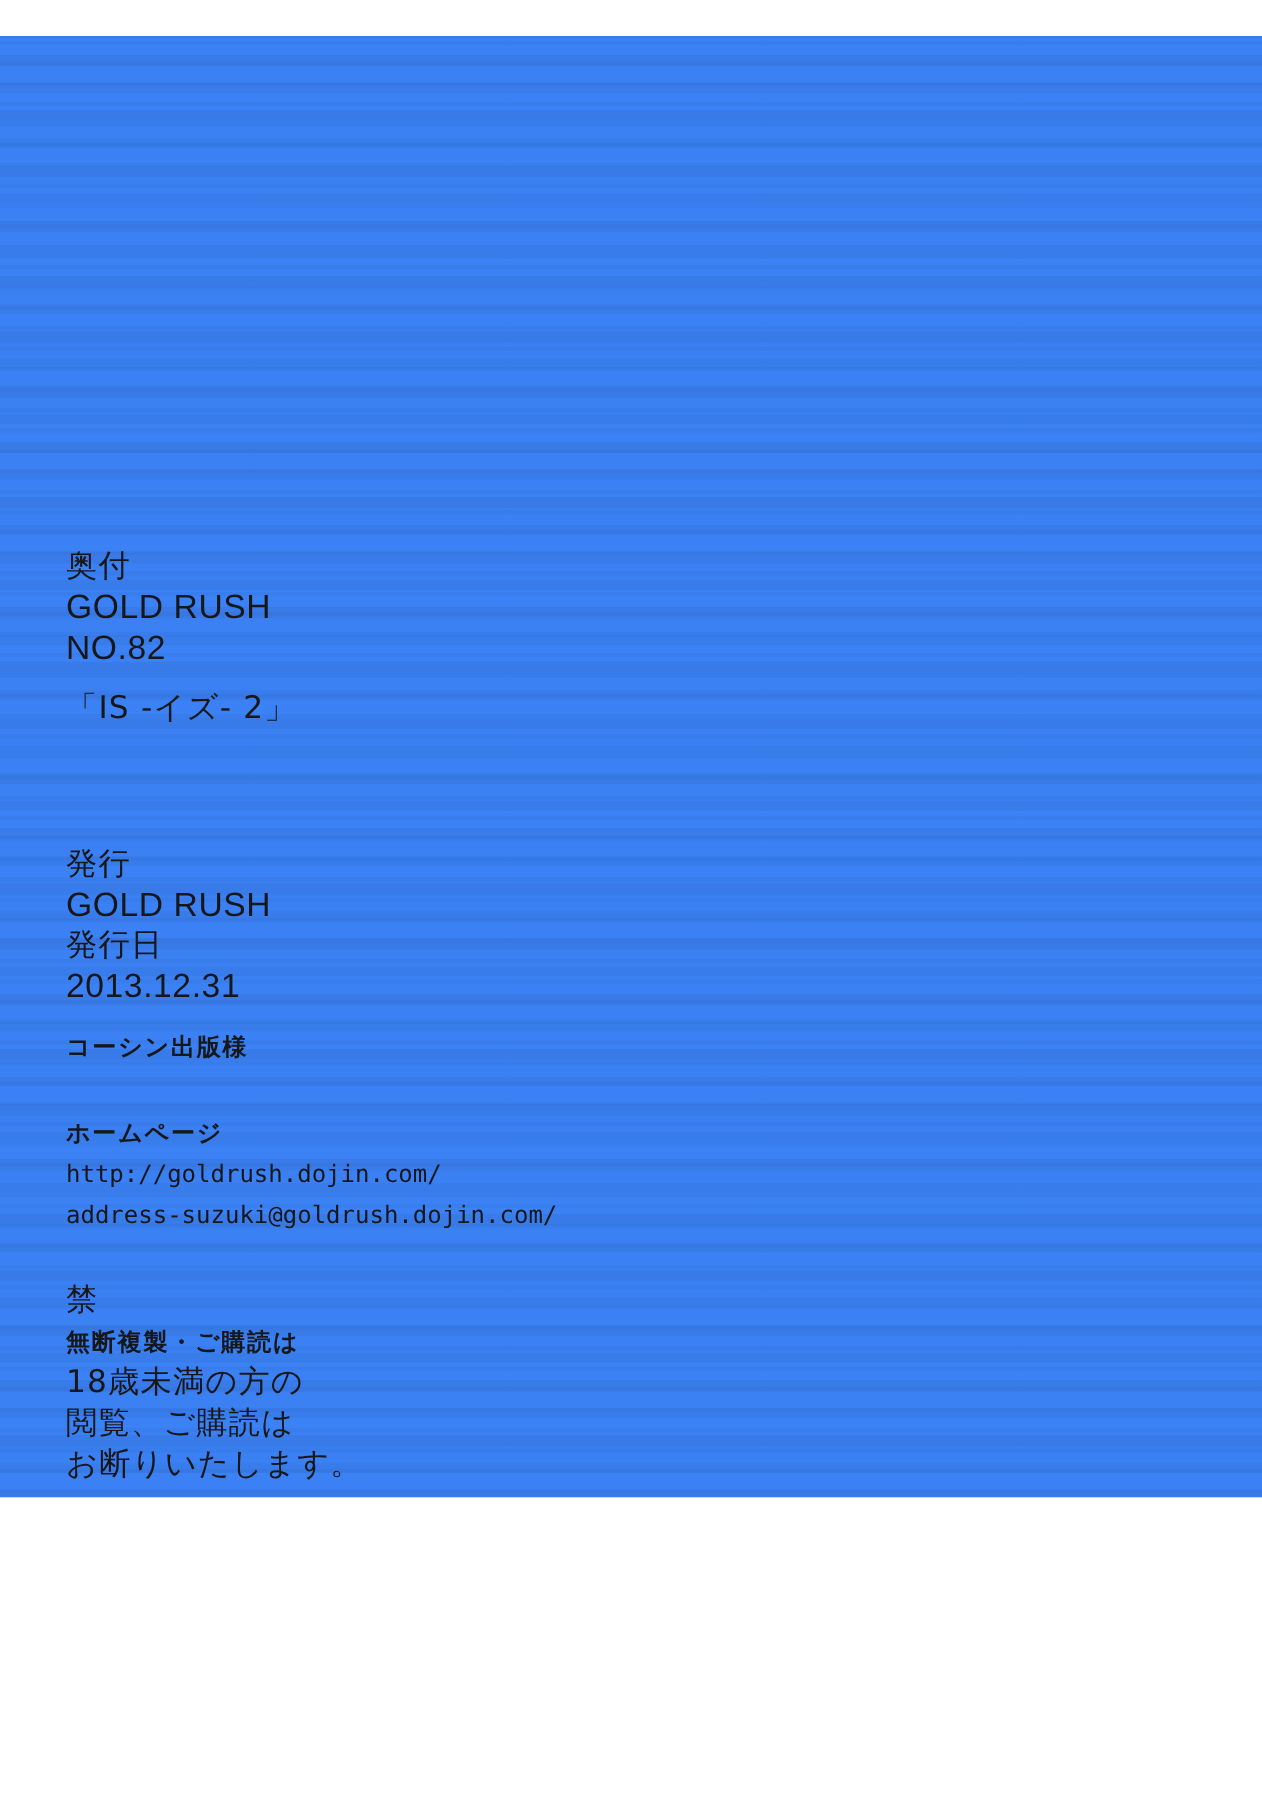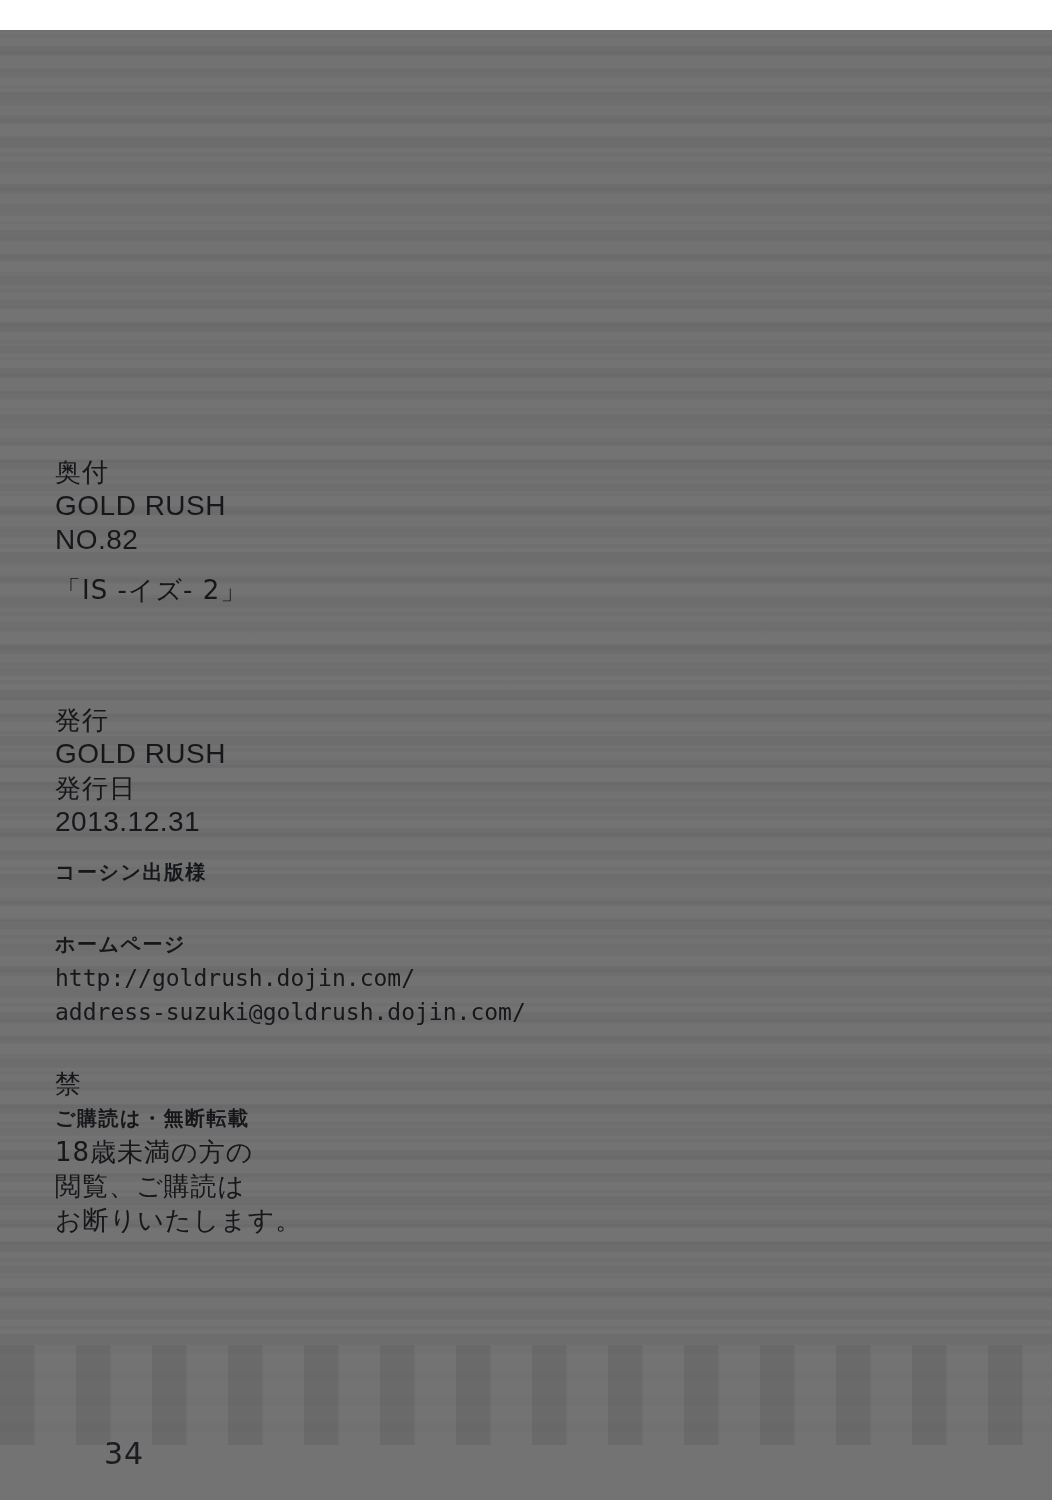--- a/index.html
+++ b/index.html
@@ -6,22 +6,22 @@
     margin: 0;
     padding: 0;
     background: #ffffff;
   }
   body {
     font-family: "Liberation Sans", sans-serif;
   }
   #page {
     position: relative;
     width: 1052px;
-    height: 1500px;
-    background: #737373;
+    height: 1248px;
+    background: #3b82f6;
     overflow: hidden;
   }
   
   #scan-texture {
     position: absolute;
     left: 0;
     top: 0;
     width: 1052px;
     height: 1345px;
     background-image: repeating-linear-gradient(
@@ -108,21 +108,21 @@
     white-space: pre;
     letter-spacing: 0.5px;
   }
   .line.jp {
     font-family: "DejaVu Sans", sans-serif;
     font-size: 26px;
     letter-spacing: 1px;
   }
   .line.mono {
     font-family: "DejaVu Sans Mono", monospace;
-    font-size: 23px;
+    font-size: 20px;
     letter-spacing: 0px;
   }
   .line.bold-jp {
     font-family: "DejaVu Sans", sans-serif;
     font-weight: bold;
     font-size: 20px;
     letter-spacing: 1.5px;
   }
   .gap-sm { height: 16px; }
   .gap-md { height: 38px; }
@@ -181,21 +181,21 @@
     <div class="block">
       <div class="line bold-jp">ホームページ</div>
       <div class="line mono">http://goldrush.dojin.com/</div>
       <div class="line mono">address-suzuki@goldrush.dojin.com/</div>
     </div>
 
     <div class="gap-md"></div>
 
     <div class="block">
       <div class="line jp">禁</div>
-      <div class="line bold-jp">ご購読は・無断転載</div>
+      <div class="line bold-jp">無断複製・ご購読は</div>
       <div class="line jp">18歳未満の方の</div>
       <div class="line jp">閲覧、ご購読は</div>
       <div class="line jp">お断りいたします。</div>
     </div>
 
   </div>
 
   <div id="page-number">34</div>
 
 </div>

